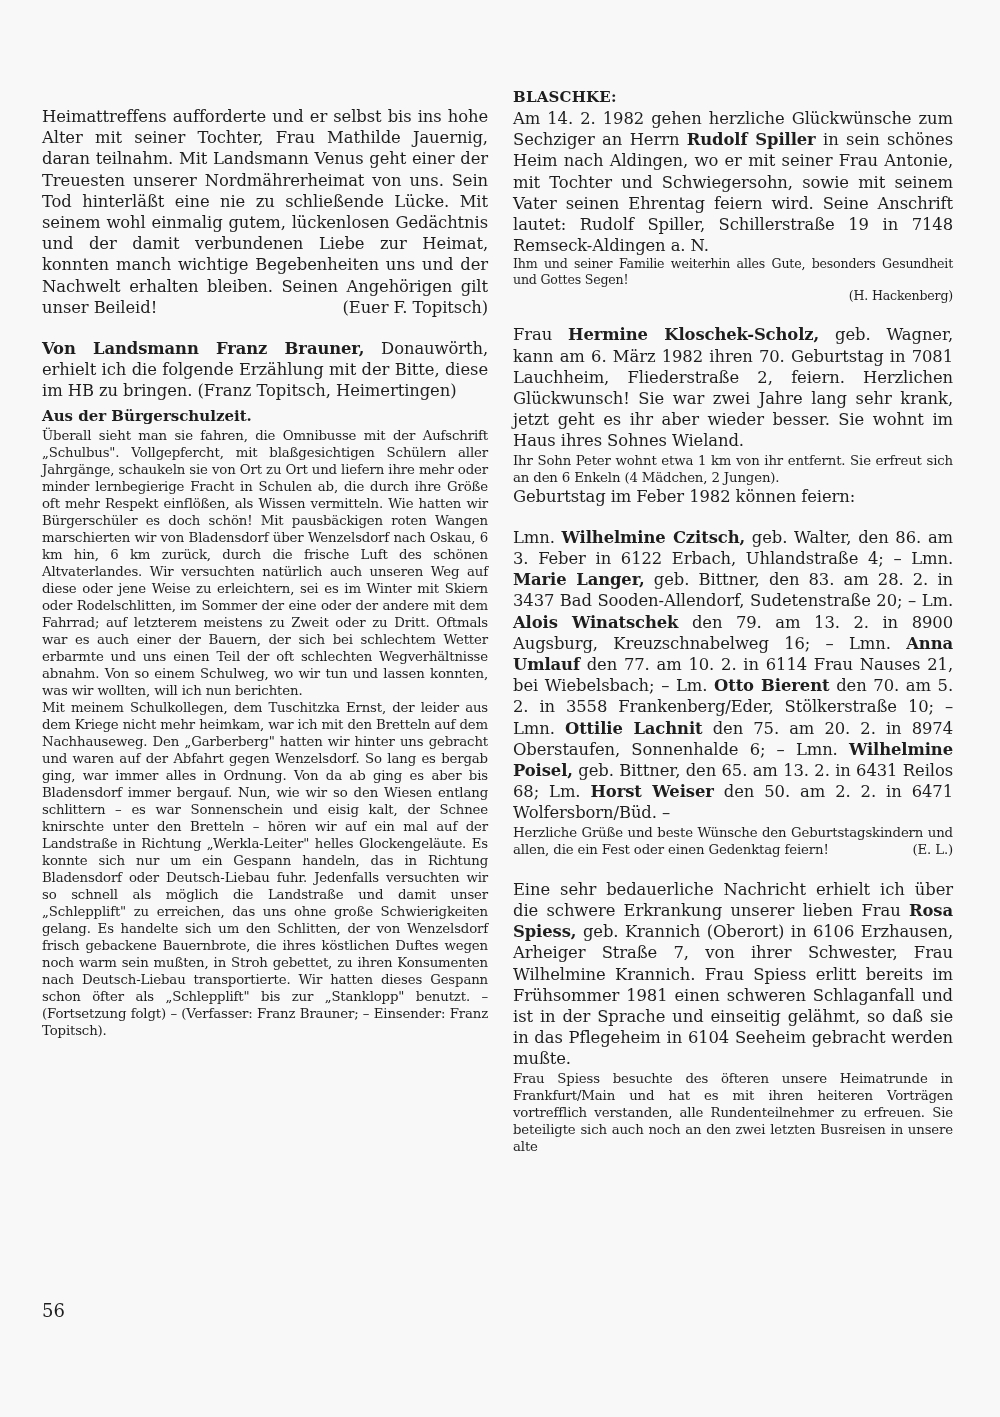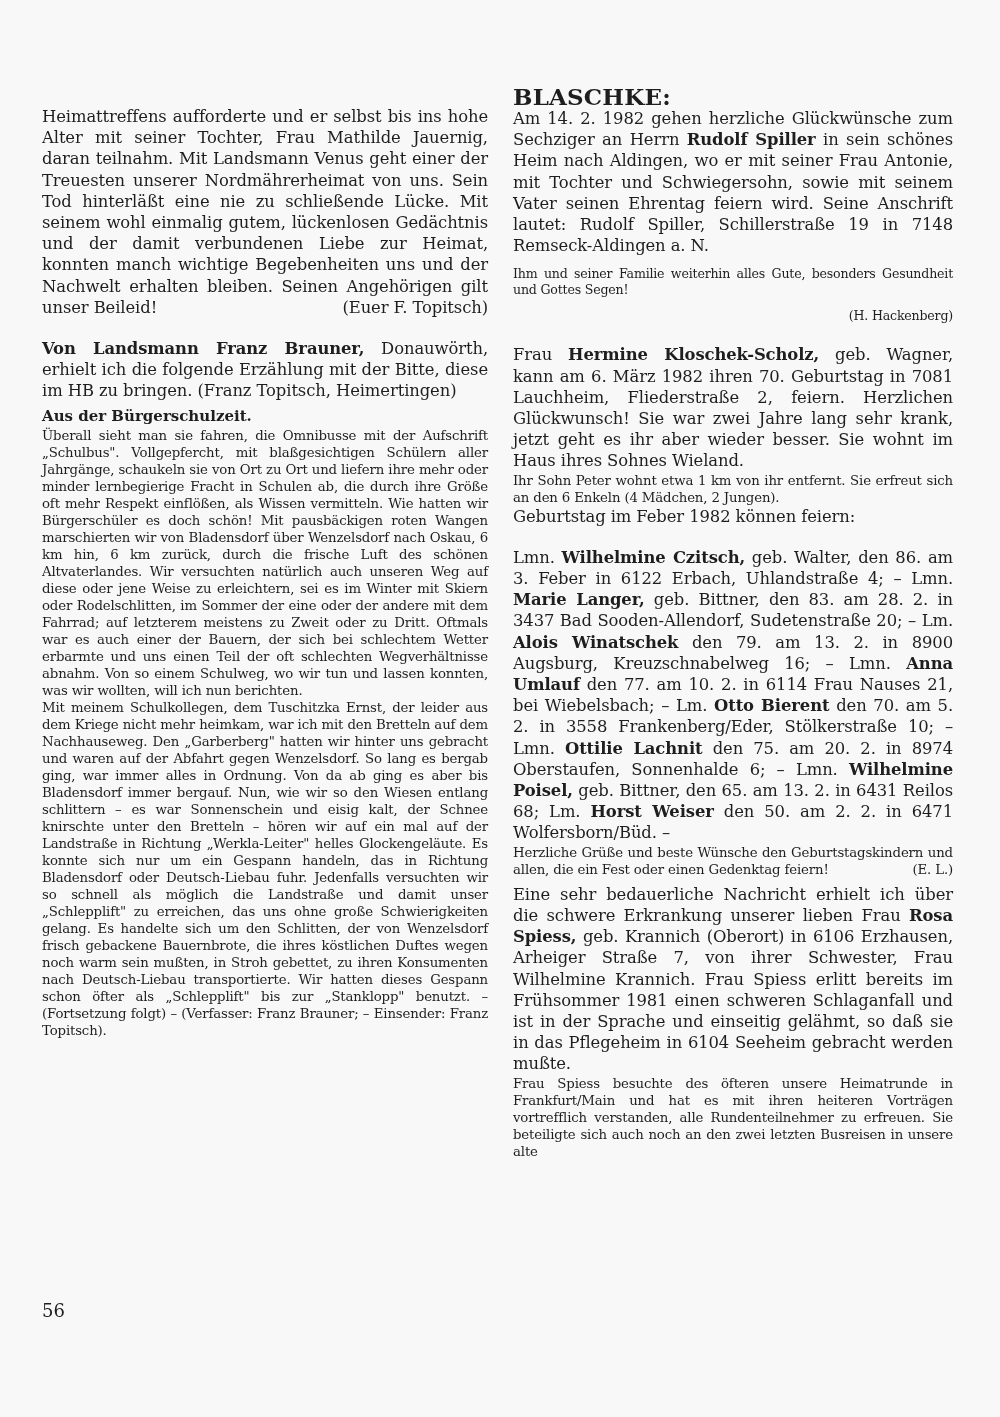--- a/index.html
+++ b/index.html
@@ -6,30 +6,30 @@
   body {
     width:1000px; height:1417px; background:#f8f8f8; position:relative; overflow:hidden;
     font-family:"DejaVu Serif","Liberation Serif",serif; color:#1e1e1e;
   }
   .col { position:absolute; top:86px; text-align:justify; }
   .col.left { left:42px; width:446px; }
   .col.right { left:513px; width:440px; }
   p { margin:0; }
   .big { font-size:16.4px; line-height:21.2px; letter-spacing:-0.1px;margin-top:20px; }
   .small { font-size:13.3px; line-height:17px; letter-spacing:-0.15px; }
-  .tiny { font-size:12.6px; line-height:16px; letter-spacing:-0.2px;margin-top:10px; }
+  .tiny { font-size:12.6px; line-height:16px; letter-spacing:-0.2px; }
   b { font-weight:bold; }
-  h2 { margin:0; font-size:23px; line-height:22px; font-weight:bold; letter-spacing:0.2px; }
+  h2 { margin:0; font-size:15px; line-height:22px; font-weight:bold; letter-spacing:0.2px; }
   h3 { margin:4px 0 0 0; font-size:15px; line-height:21px; font-weight:bold; }
   .right-sig { text-align:right; }
   .sig-inline { float:right; }
   .clear::after { content:""; display:block; clear:both; }
   .page-num { position:absolute; left:42px; top:1300px; font-size:18px; }
   .gap4 { margin-top:0; }
-  .gap6 { margin-top:6px; }
+  .gap6 { margin-top:21px; }
   .gap10 { margin-top:10px; }
 </style>
 </head>
 <body>
 
 <div class="col left">
   <p class="big clear">
     <span>Heimattreffens aufforderte und er selbst bis ins hohe Alter mit seiner Tochter, Frau Mathilde Jauernig, daran teilnahm. Mit Landsmann Venus geht einer der Treuesten unserer Nordmährerheimat von uns. Sein Tod hinterläßt eine nie zu schließende Lücke. Mit seinem wohl einmalig gutem, lückenlosen Gedächtnis und der damit verbundenen Liebe zur Heimat, konnten manch wichtige Begebenheiten uns und der Nachwelt erhalten bleiben. Seinen Angehörigen gilt unser Beileid!</span>
     <span class="sig-inline">(Euer F. Topitsch)</span>
   </p>

